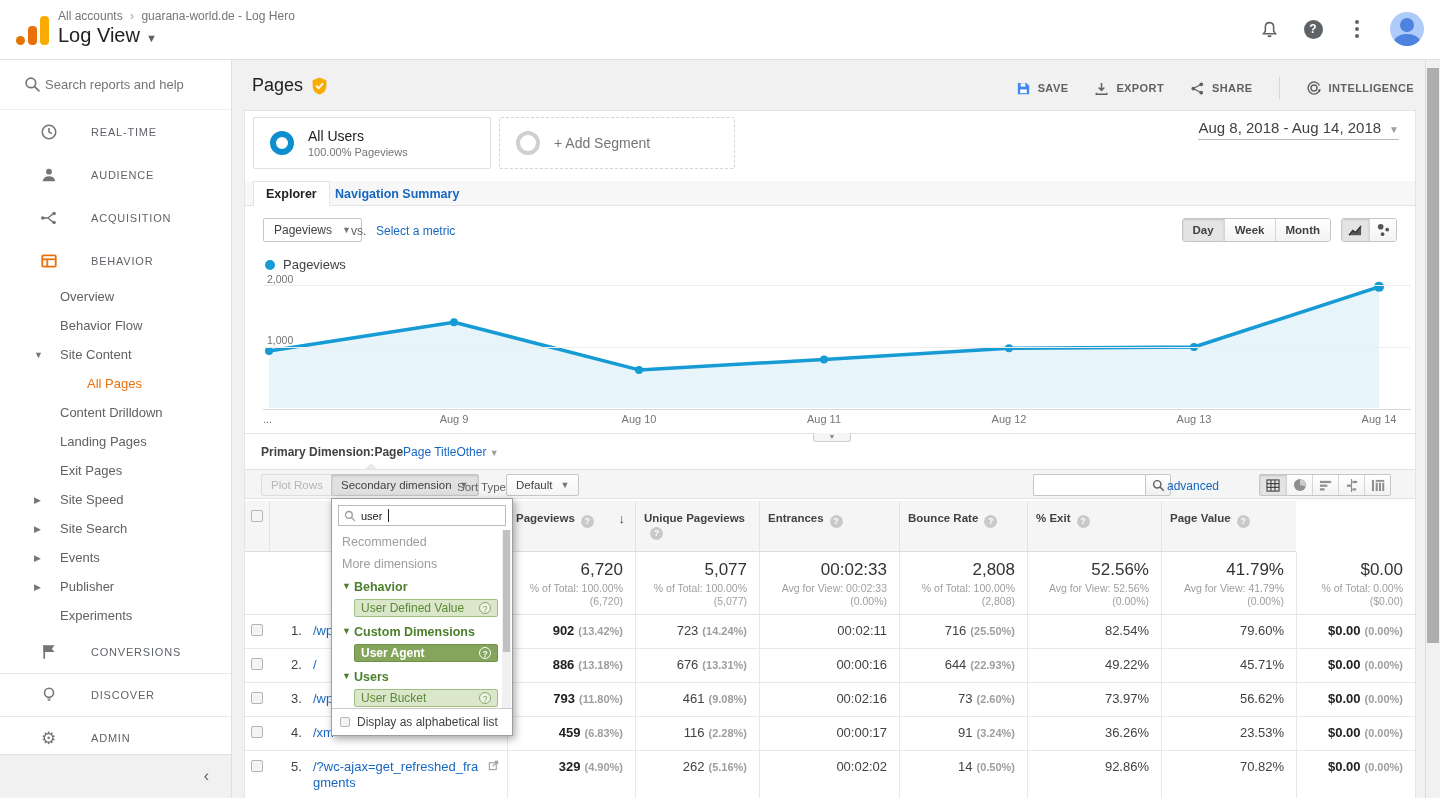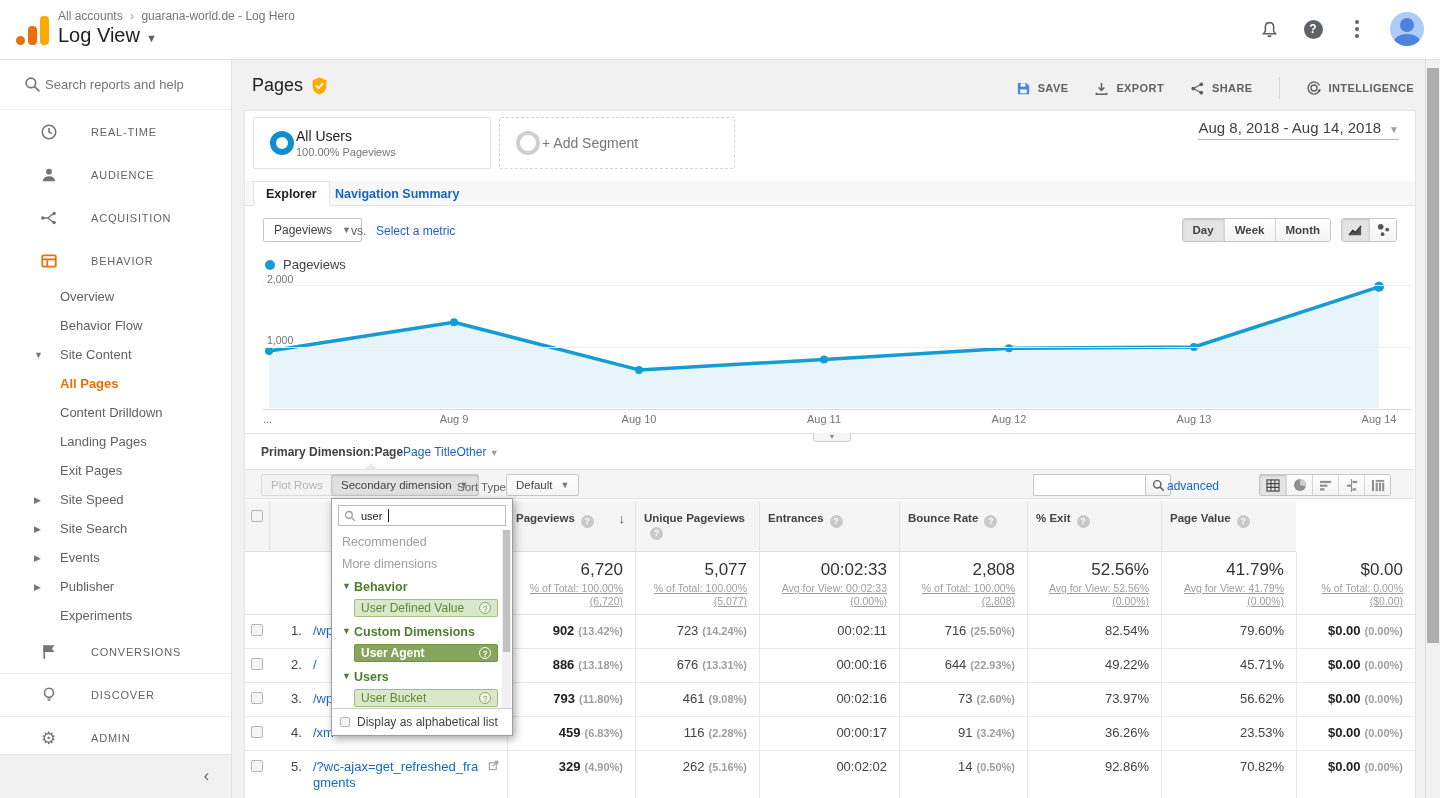--- a/index.html
+++ b/index.html
@@ -28,40 +28,40 @@
 
   
   .sidebar { position:absolute; left:0; top:60px; width:232px; height:738px; background:#fff; border-right:1px solid #e0e0e0; z-index:20; }
   .s-search { display:flex; align-items:center; height:50px; padding-left:24px; gap:4px; border-bottom:1px solid #eee; color:#757575; }
   .s-search input { border:none; outline:none; font-size:13px; color:#757575; font-family:inherit; width:160px; background:transparent; }
   .nav { font-size:11px; }
   .nav-item { display:flex; align-items:center; height:43px; padding-left:40px; gap:33px; color:#5f6368; letter-spacing:.8px; font-weight:normal; cursor:pointer; }
   .nav-item .nic { width:18px; height:18px; display:flex; align-items:center; justify-content:center; }
   .nav-sub { font-size:13px; letter-spacing:0; color:#616161; height:29px; display:flex; align-items:center; padding-left:60px; font-weight:normal; cursor:pointer; position:relative; }
   .nav-sub .tri { position:absolute; left:34px; font-size:9px; color:#757575; }
-  .nav-sub.active { color:#e8710a; font-weight:bold; }
+  .nav-sub.active { color:#e8710a; font-weight:normal;margin-left:27px; }
   .behavior-ic { color:#e8710a; }
   .div-top { border-top:1px solid #e8e8e8; }
   .collapse-strip { position:absolute; left:0; bottom:0; width:231px; height:44px; background:#f1f1f1; border-top:1px solid #e0e0e0; }
   .collapse-strip .chev { position:absolute; right:22px; top:12px; font-size:16px; color:#616161; cursor:pointer; }
 
   
   .main { position:absolute; left:232px; top:60px; width:1208px; height:738px; background:#f1f1f1; }
   .titlebar { position:absolute; left:0; top:0; right:0; height:50px; }
   .pagetitle { position:absolute; left:20px; top:15px; font-size:18px; color:#212121; display:flex; align-items:center; gap:8px; }
   .actions { position:absolute; right:26px; top:17px; display:flex; align-items:center; gap:26px; font-size:11px; font-weight:bold; color:#616161; letter-spacing:.4px; }
   .act { display:flex; align-items:center; gap:7px; cursor:pointer; }
   .act-sep { width:1px; height:22px; background:#d6d6d6; }
 
   .card { position:absolute; left:12px; top:50px; width:1172px; bottom:0; background:#fff; border:1px solid #e4e4e4; border-bottom:none; }
 
   .daterange { position:absolute; right:16px; top:8px; font-size:15px; color:#424242; border-bottom:1px solid #b9b9b9; padding-bottom:3px; cursor:pointer; }
   .daterange .caret { color:#9e9e9e; font-size:10px; margin-left:8px; }
 
-  .seg-card { position:absolute; top:6px; height:52px; border:1px solid #e0e0e0; border-radius:2px; background:#fff; display:flex; align-items:center; padding-left:16px; gap:2px; cursor:pointer; }
+  .seg-card { position:absolute; top:6px; height:52px; border:1px solid #e0e0e0; border-radius:2px; background:#fff; display:flex; align-items:center; padding-left:16px; gap:14px; cursor:pointer; }
   .seg-allusers { left:8px; width:238px; }
   .seg-add { left:254px; width:236px; border:1px dashed #d4d4d4; color:#757575; }
   .donut { width:24px; height:24px; border-radius:50%; border:6px solid #0d8ecf; }
   .donut-gray { width:24px; height:24px; border-radius:50%; border:4px solid #cfcfcf; }
   .seg-name { font-size:14px; color:#212121; }
   .seg-detail { font-size:11px; color:#757575; margin-top:2px; }
   .seg-addlabel { font-size:14px; color:#757575; }
 
   .tabstrip { position:absolute; left:0; right:0; top:70px; height:25px; background:#f7f7f7; border-bottom:1px solid #e3e3e3; }
   .tab-explorer { position:absolute; left:8px; top:0; height:25px; padding:0 12px; background:#fff; border:1px solid #e3e3e3; border-bottom:1px solid #fff; font-size:12.5px; font-weight:bold; color:#212121; display:flex; align-items:center; cursor:pointer; }
@@ -116,21 +116,21 @@
   
   .tbl { position:absolute; left:0; right:0; top:390px; bottom:0; overflow:hidden; font-size:13px; }
   .grid { display:grid; grid-template-columns:24px 238px 128px 124px 140px 128px 134px 135px 1fr; }
   .th { background:#f5f5f5; border-bottom:1px solid #ddd; border-left:1px solid #e3e3e3; padding:11px 8px; font-size:11.5px; font-weight:bold; color:#424242; position:relative; }
   .th:first-child,.th.nolb { border-left:none; }
   .qm { display:inline-block; width:13px; height:13px; border-radius:50%; background:#c9c9c9; color:#fff; font-size:9px; font-weight:bold; text-align:center; line-height:13px; margin-left:6px; vertical-align:-2px; }
   .sortarrow { position:absolute; right:10px; top:10px; font-size:13px; color:#424242; }
   .totrow .td { border-left:1px solid #e8e8e8; border-bottom:1px solid #e3e3e3; padding:8px 12px 6px; text-align:right; }
   .totrow .td:first-child,.totrow .td.nolb { border-left:none; }
   .tot-big { font-size:17px; color:#333; }
-  .tot-sub { font-size:10.5px; color:#9e9e9e; margin-top:2px; line-height:13px;text-decoration:underline; }
+  .tot-sub { font-size:10.5px; color:#9e9e9e; margin-top:2px; line-height:13px; }
   .tr .td { border-left:1px solid #e8e8e8; border-bottom:1px solid #e8e8e8; padding:8px 12px; text-align:right; min-height:31px; }
   .tr .td:first-child,.tr .td.nolb { border-left:none; }
   .cb { display:inline-block; width:12px; height:12px; border:1px solid #b5b5b5; background:#f4f4f4; border-radius:2px; cursor:pointer; }
   .c-check { text-align:center !important; padding:9px 0 !important; }
   .c-page { text-align:left !important; position:relative; padding-left:22px !important; }
   .idx { display:inline-block; width:22px; color:#424242; }
   .plink { color:#1767c2; text-decoration:none; cursor:pointer; word-break:break-all; display:inline-block; max-width:168px; vertical-align:top; line-height:16px; }
   .extic { position:absolute; right:8px; top:9px; color:#9e9e9e; cursor:pointer; }
   .val { font-weight:bold; color:#212121; }
   .pct { color:#9e9e9e; font-size:11px; margin-left:4px;font-weight:bold; }

